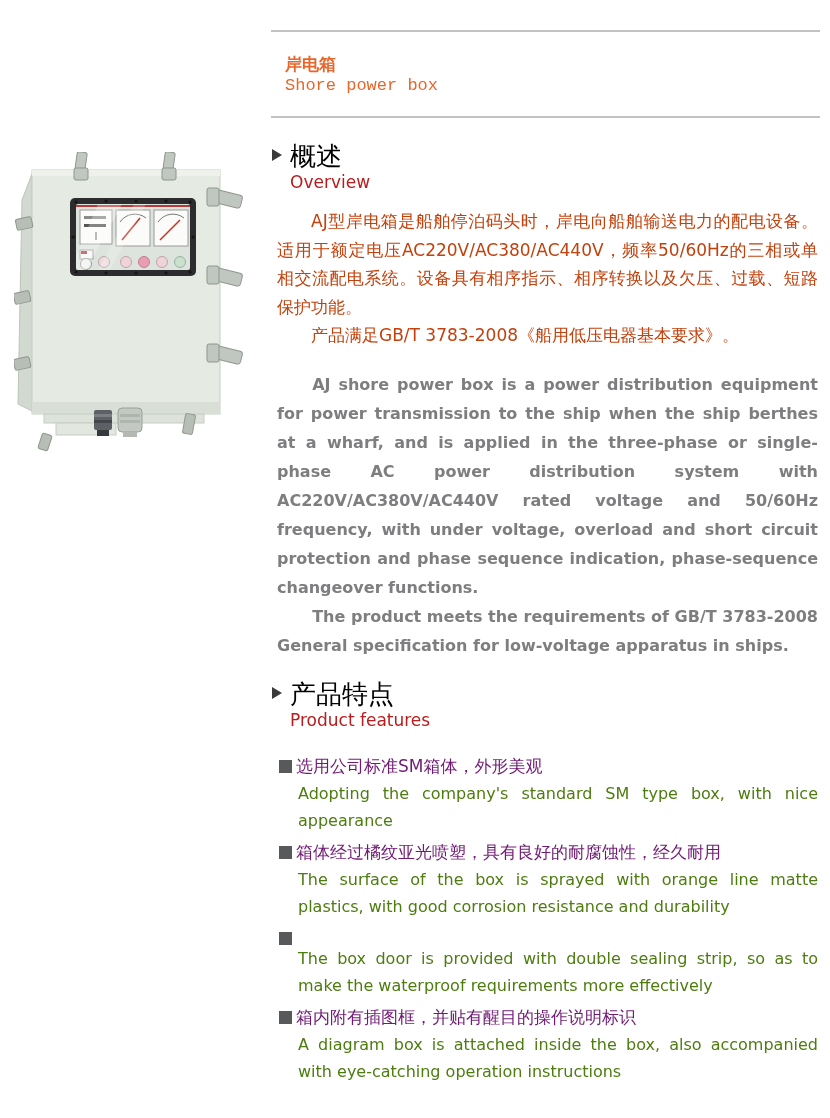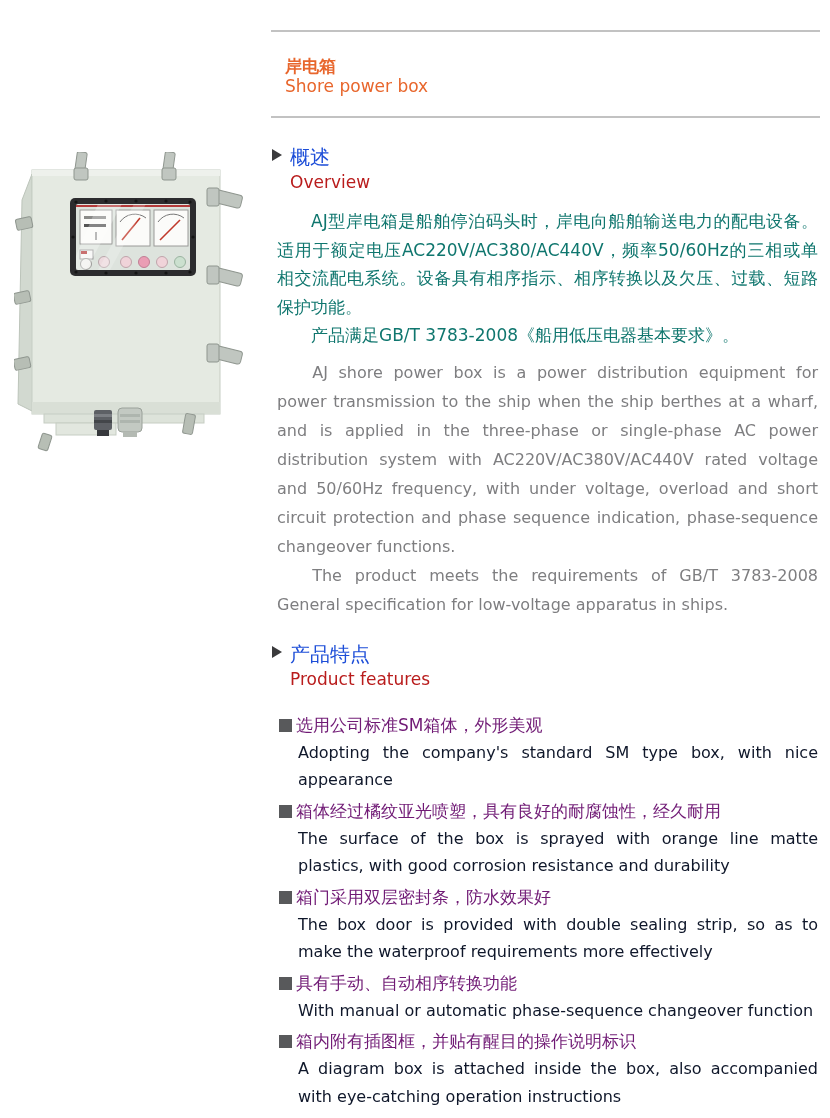--- a/index.html
+++ b/index.html
@@ -18,52 +18,52 @@
   .content { position:absolute; left:271px; top:0; width:549px; }
 
   .rule { border:none; border-top:2px solid #c2c2c2; margin:0; }
   .rule-top { margin-top:30px; }
   .rule-mid { margin-top:12px; }
 
   
   .title-row { display:flex; align-items:center; margin:16px 0 0 6px; height:56px; }
   .title-model { color:#e8662c; font-size:46px; line-height:48px; letter-spacing:-1px; }
   .title-model .model-cjk { font-size:37px; }
-  .title-sub { margin-left:8px; color:#e8662c; display:flex; flex-direction:column; justify-content:center; }
+  .title-sub { margin-left:8px; color:#e8662c; display:flex; flex-direction:column; justify-content:center;font-family:Liberation Mono, monospace; }
   .title-sub .cn { font-size:17px; font-weight:bold; line-height:20px; }
   .title-sub .en { font-size:17px; line-height:20px;text-align:right; }
 
   
   .section-header { display:flex; margin-left:0; }
   .section-header .tri {
     width:0; height:0; margin:7px 8px 0 1px;
     border-left:10px solid #3a3a3c;
     border-top:6px solid transparent;
     border-bottom:6px solid transparent;
   }
   .section-header .texts { display:flex; flex-direction:column; }
-  .section-header .cn { color:#1d4ed8; font-size:20px; line-height:30px; font-weight:500;font-family:Liberation Serif, serif; }
+  .section-header .cn { color:#000000; font-size:26px; line-height:30px; font-weight:500;font-family:Liberation Serif, serif; }
   .section-header .en { color:#b91c1c; font-size:17px; line-height:21px; }
 
   .overview-header { margin-top:24px; }
   .features-header { margin-top:20px; }
 
   
   .para { margin:0; padding:0 2px 0 6px; text-align:justify; }
-  .para.cn { color:#0f766e; font-size:17px; line-height:28.5px; text-indent:2em; }
+  .para.cn { color:#c2410c; font-size:17px; line-height:28.5px; text-indent:2em; }
   .para.en { color:#7e7e80; font-size:16px; line-height:29px; text-indent:2.2em; }
   .cn-block { margin-top:14px; }
-  .en-block { margin-top:8px; }
+  .en-block { margin-top:20px;font-weight:bold; }
 
   
   .features-list { margin-top:22px; }
   .feature-item { margin:0 0 0 8px; }
   .feature-cn { display:flex; align-items:flex-start; color:#701a75; font-size:17px; line-height:27px; margin-top:4px; }
   .feature-cn .bullet { flex:0 0 auto; width:13px; height:13px; background:#58595b; margin:7px 4px 0 0; }
-  .feature-en { color:#0f172a; font-size:16px; line-height:27.5px; text-align:justify; margin:0 2px 0 19px; }
+  .feature-en { color:#4d7c0f; font-size:16px; line-height:27.5px; text-align:justify; margin:0 2px 0 19px; }
 </style>
 </head>
 <body>
 
 <div class="photo-wrap">
   <svg width="232" height="300" viewBox="0 0 232 300">
 
     <polygon points="18,22 8,48 4,252 20,260" fill="#d2d9d0" stroke="#bcc4ba" stroke-width="1"></polygon>
 
     <rect x="18" y="18" width="188" height="244" fill="#e5eae2" stroke="#c6cdc3" stroke-width="1"></rect>
@@ -213,32 +213,24 @@
       <div class="feature-cn">
           <span class="bullet"></span>
           <span>箱体经过橘纹亚光喷塑，具有良好的耐腐蚀性，经久耐用</span>
         </div>
       <div class="feature-en">The surface of the box is sprayed with orange line matte plastics, with good corrosion resistance and durability</div>
     </div>
 
     <div class="feature-item">
       <div class="feature-cn">
           <span class="bullet"></span>
-          <span>箱门采用双层密封条，防水效果好</span>
         </div>
       <div class="feature-en">The box door is provided with double sealing strip, so as to make the waterproof requirements more effectively</div>
     </div>
 
-    <div class="feature-item">
-      <div class="feature-cn">
-          <span class="bullet"></span>
-          <span>具有手动、自动相序转换功能</span>
-        </div>
-      <div class="feature-en">With manual or automatic phase-sequence changeover function</div>
-    </div>
 
     <div class="feature-item">
       <div class="feature-cn">
           <span class="bullet"></span>
           <span>箱内附有插图框，并贴有醒目的操作说明标识</span>
         </div>
       <div class="feature-en">A diagram box is attached inside the box, also accompanied with eye-catching operation instructions</div>
     </div>
 
   </div>

